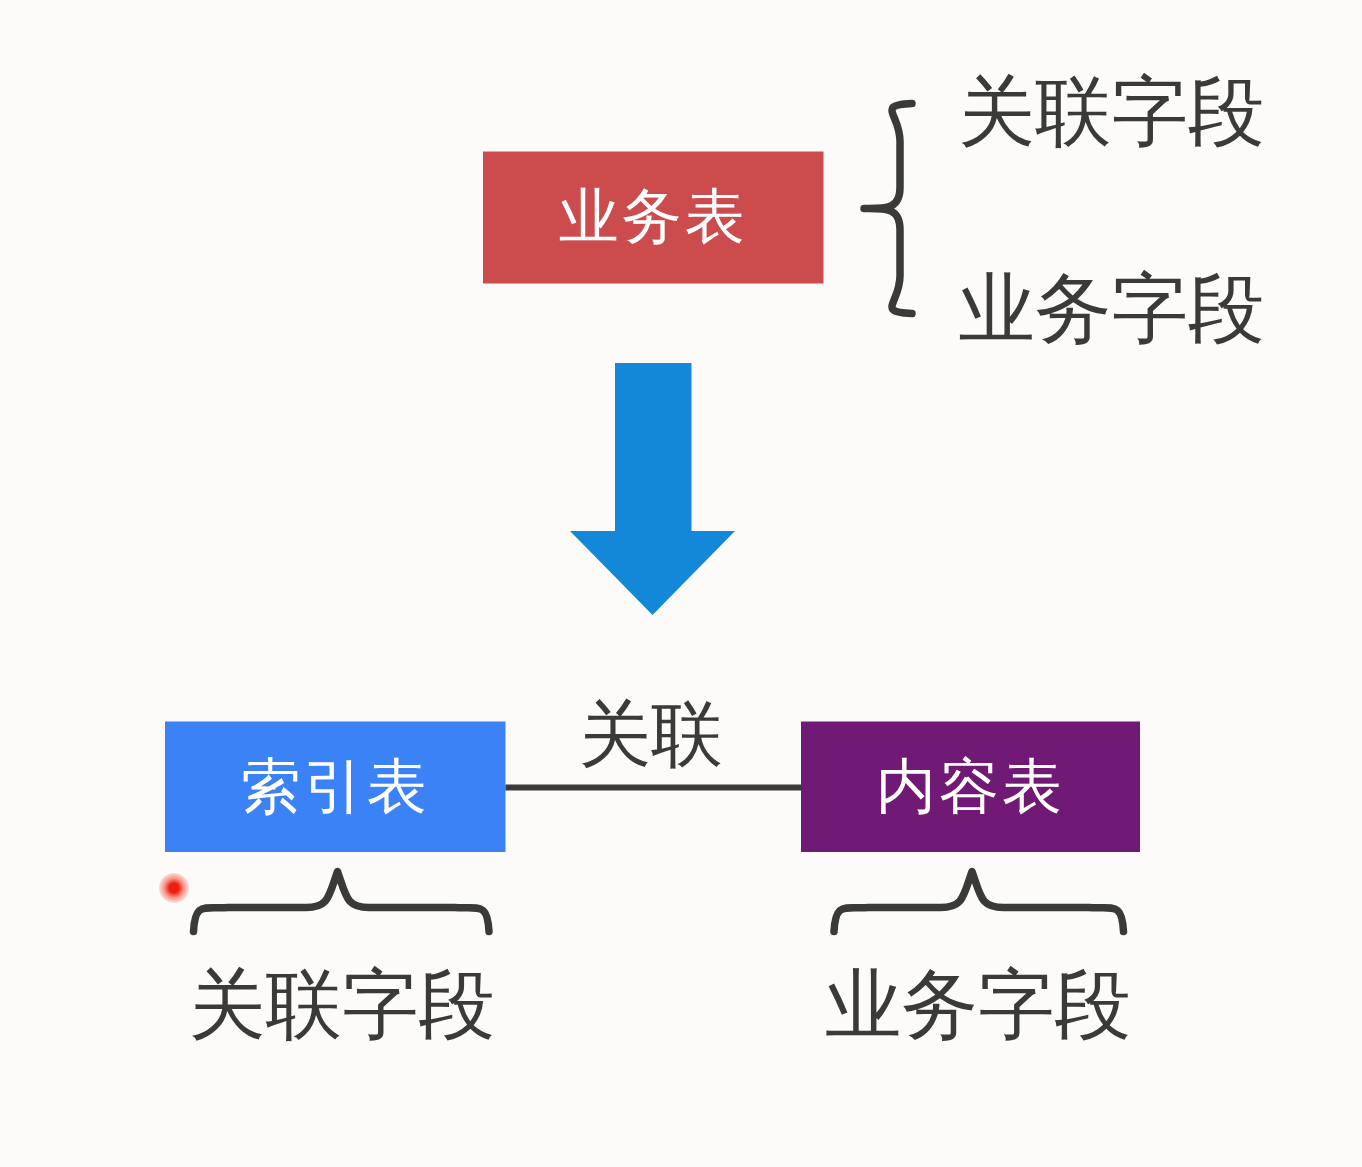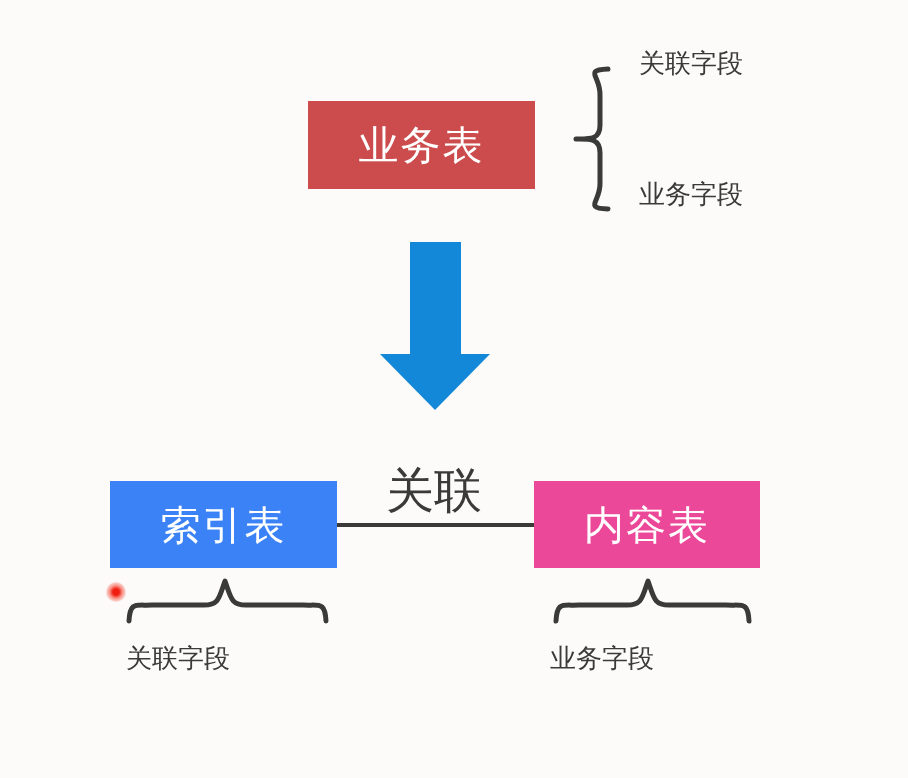--- a/index.html
+++ b/index.html
@@ -23,41 +23,41 @@
     display: flex;
     align-items: center;
     justify-content: center;
     color: #FFFFFF;
     font-size: 40px;
     letter-spacing: 2px;
     line-height: 1;
     user-select: none;
   }
   #box-business {
-    left: 308px;
+    left: 322px;
     top: 101px;
     width: 227px;
     height: 88px;
   }
   #box-index {
     left: 110px;
     top: 481px;
     width: 227px;
     height: 87px;
   }
   #box-content {
     left: 534px;
     top: 481px;
     width: 226px;
     height: 87px;
   }
   .label {
     position: absolute;
     color: #3A3A38;
-    font-size: 26px;
+    font-size: 51px;
     line-height: 1;
     white-space: nowrap;
     user-select: none;
   }
   #label-assoc-field-top {
     left: 639px;
     top: 50px;
   }
   #label-biz-field-top {
     left: 639px;
@@ -122,21 +122,21 @@
   <div class="label" id="label-biz-field-top">业务字段</div>
 
   <svg class="svg-layer" viewBox="0 0 908 778" xmlns="http://www.w3.org/2000/svg">
     <polygon points="410,242 461,242 461,354 490,354 435,410 380,354 410,354" fill="#1488D8"></polygon>
   </svg>
 
   <div class="box" id="box-index" style="background:#3b82f6;">
     <span>索引表</span>
   </div>
 
-  <div class="box" id="box-content" style="background:#ec4899;">
+  <div class="box" id="box-content" style="background:#701a75;">
     <span>内容表</span>
   </div>
 
   <svg class="svg-layer" viewBox="0 0 908 778" xmlns="http://www.w3.org/2000/svg">
     <line x1="337" y1="525" x2="534" y2="525" stroke="#3A3A38" stroke-width="4"></line>
   </svg>
 
   <div class="label" id="label-relation">关联</div>
 
   <svg class="svg-layer" viewBox="0 0 908 778" xmlns="http://www.w3.org/2000/svg">

